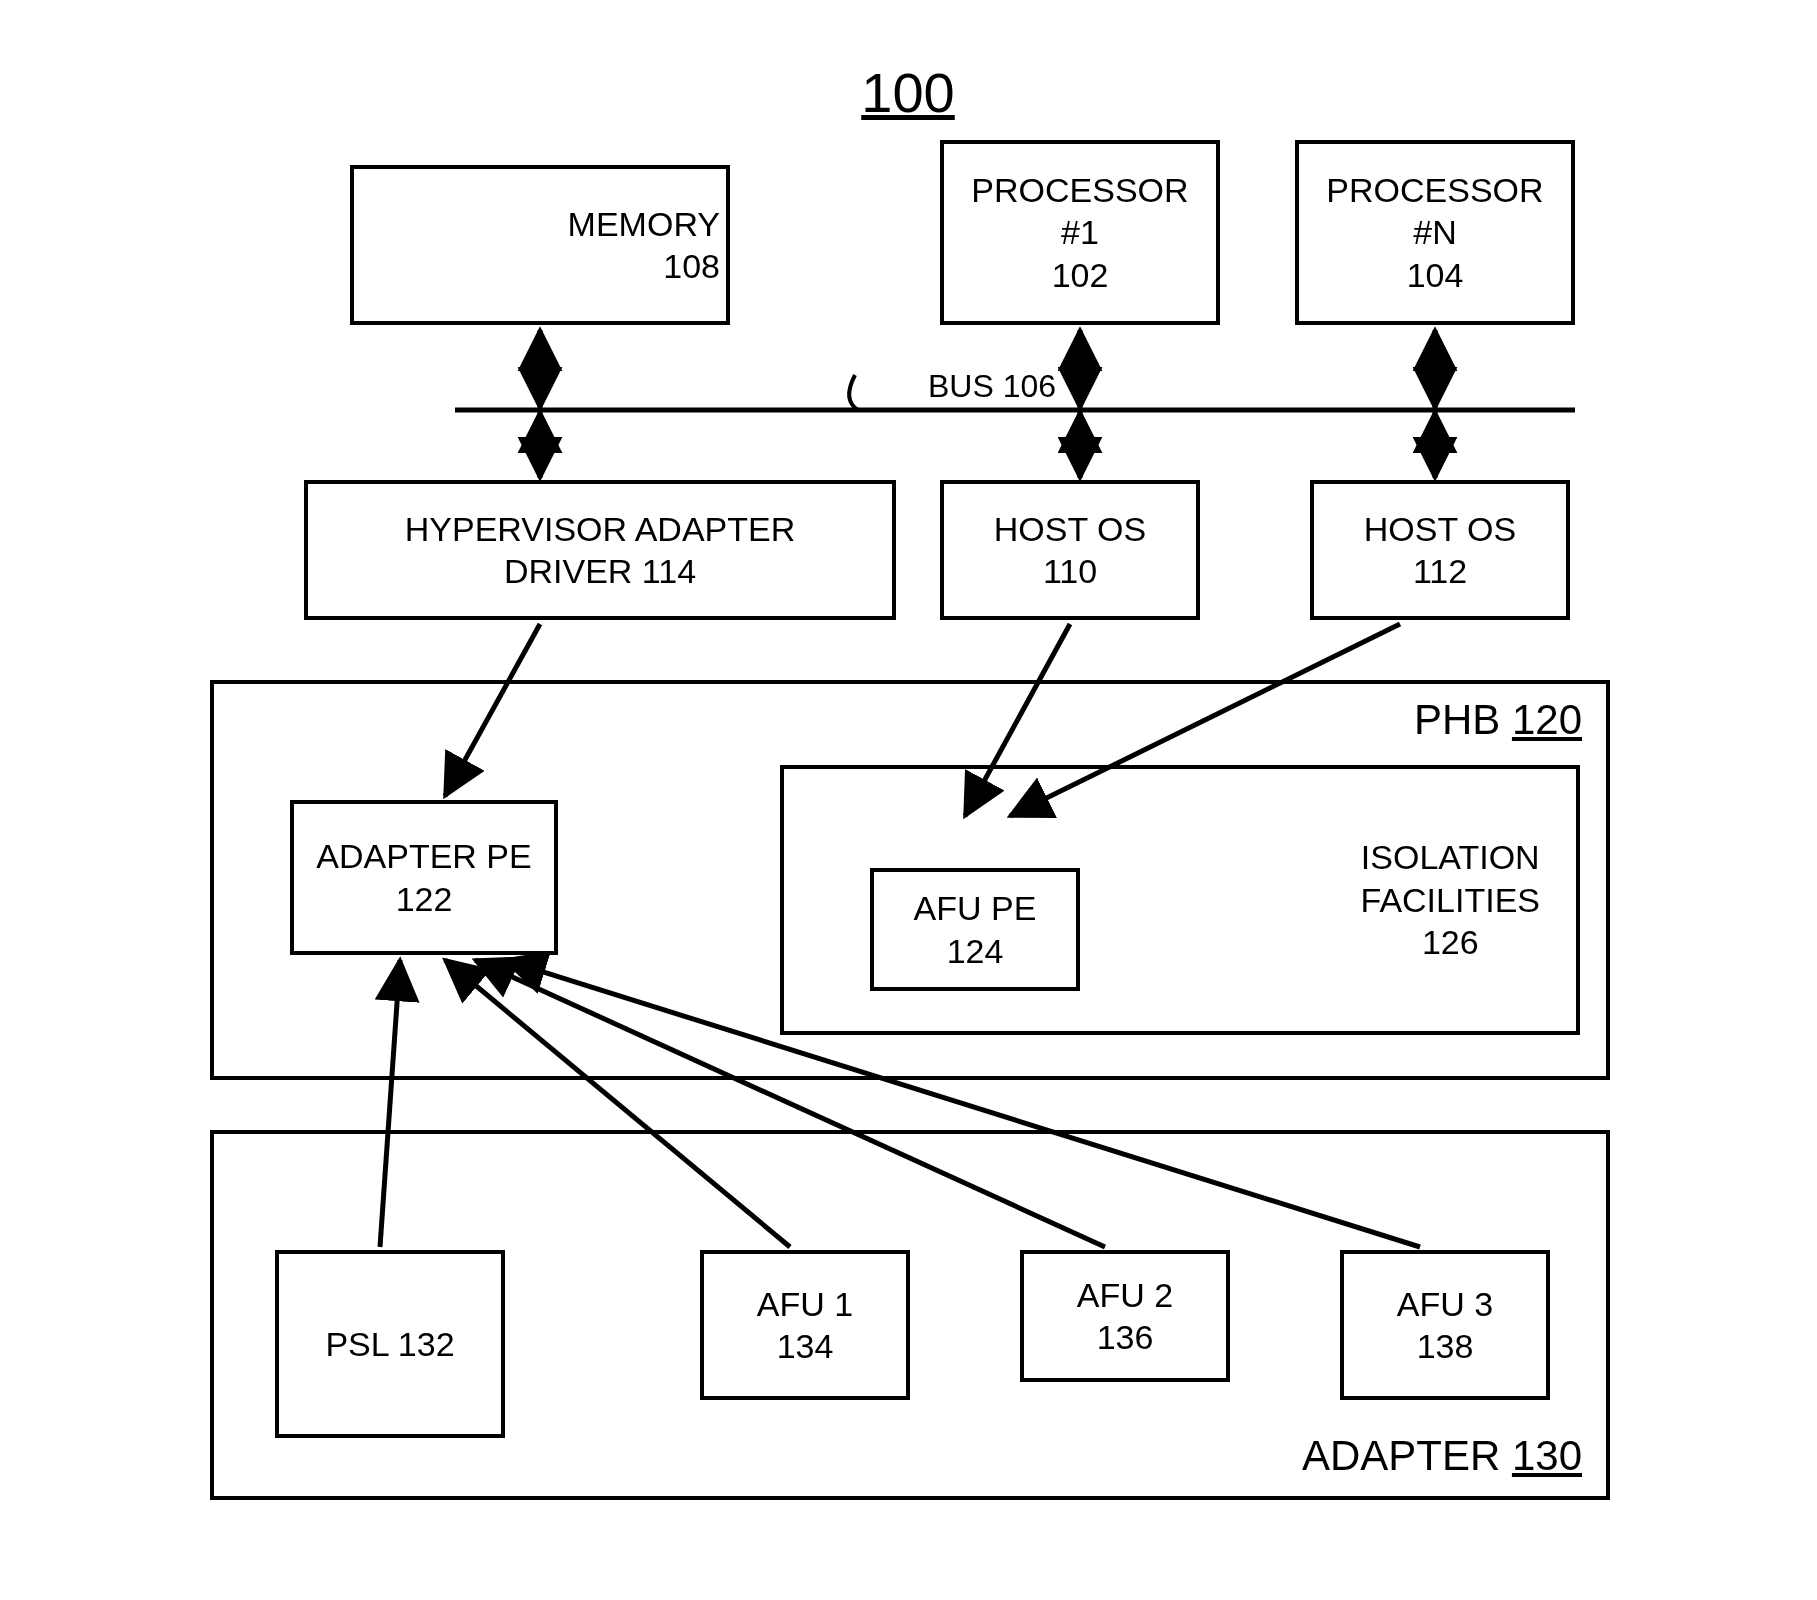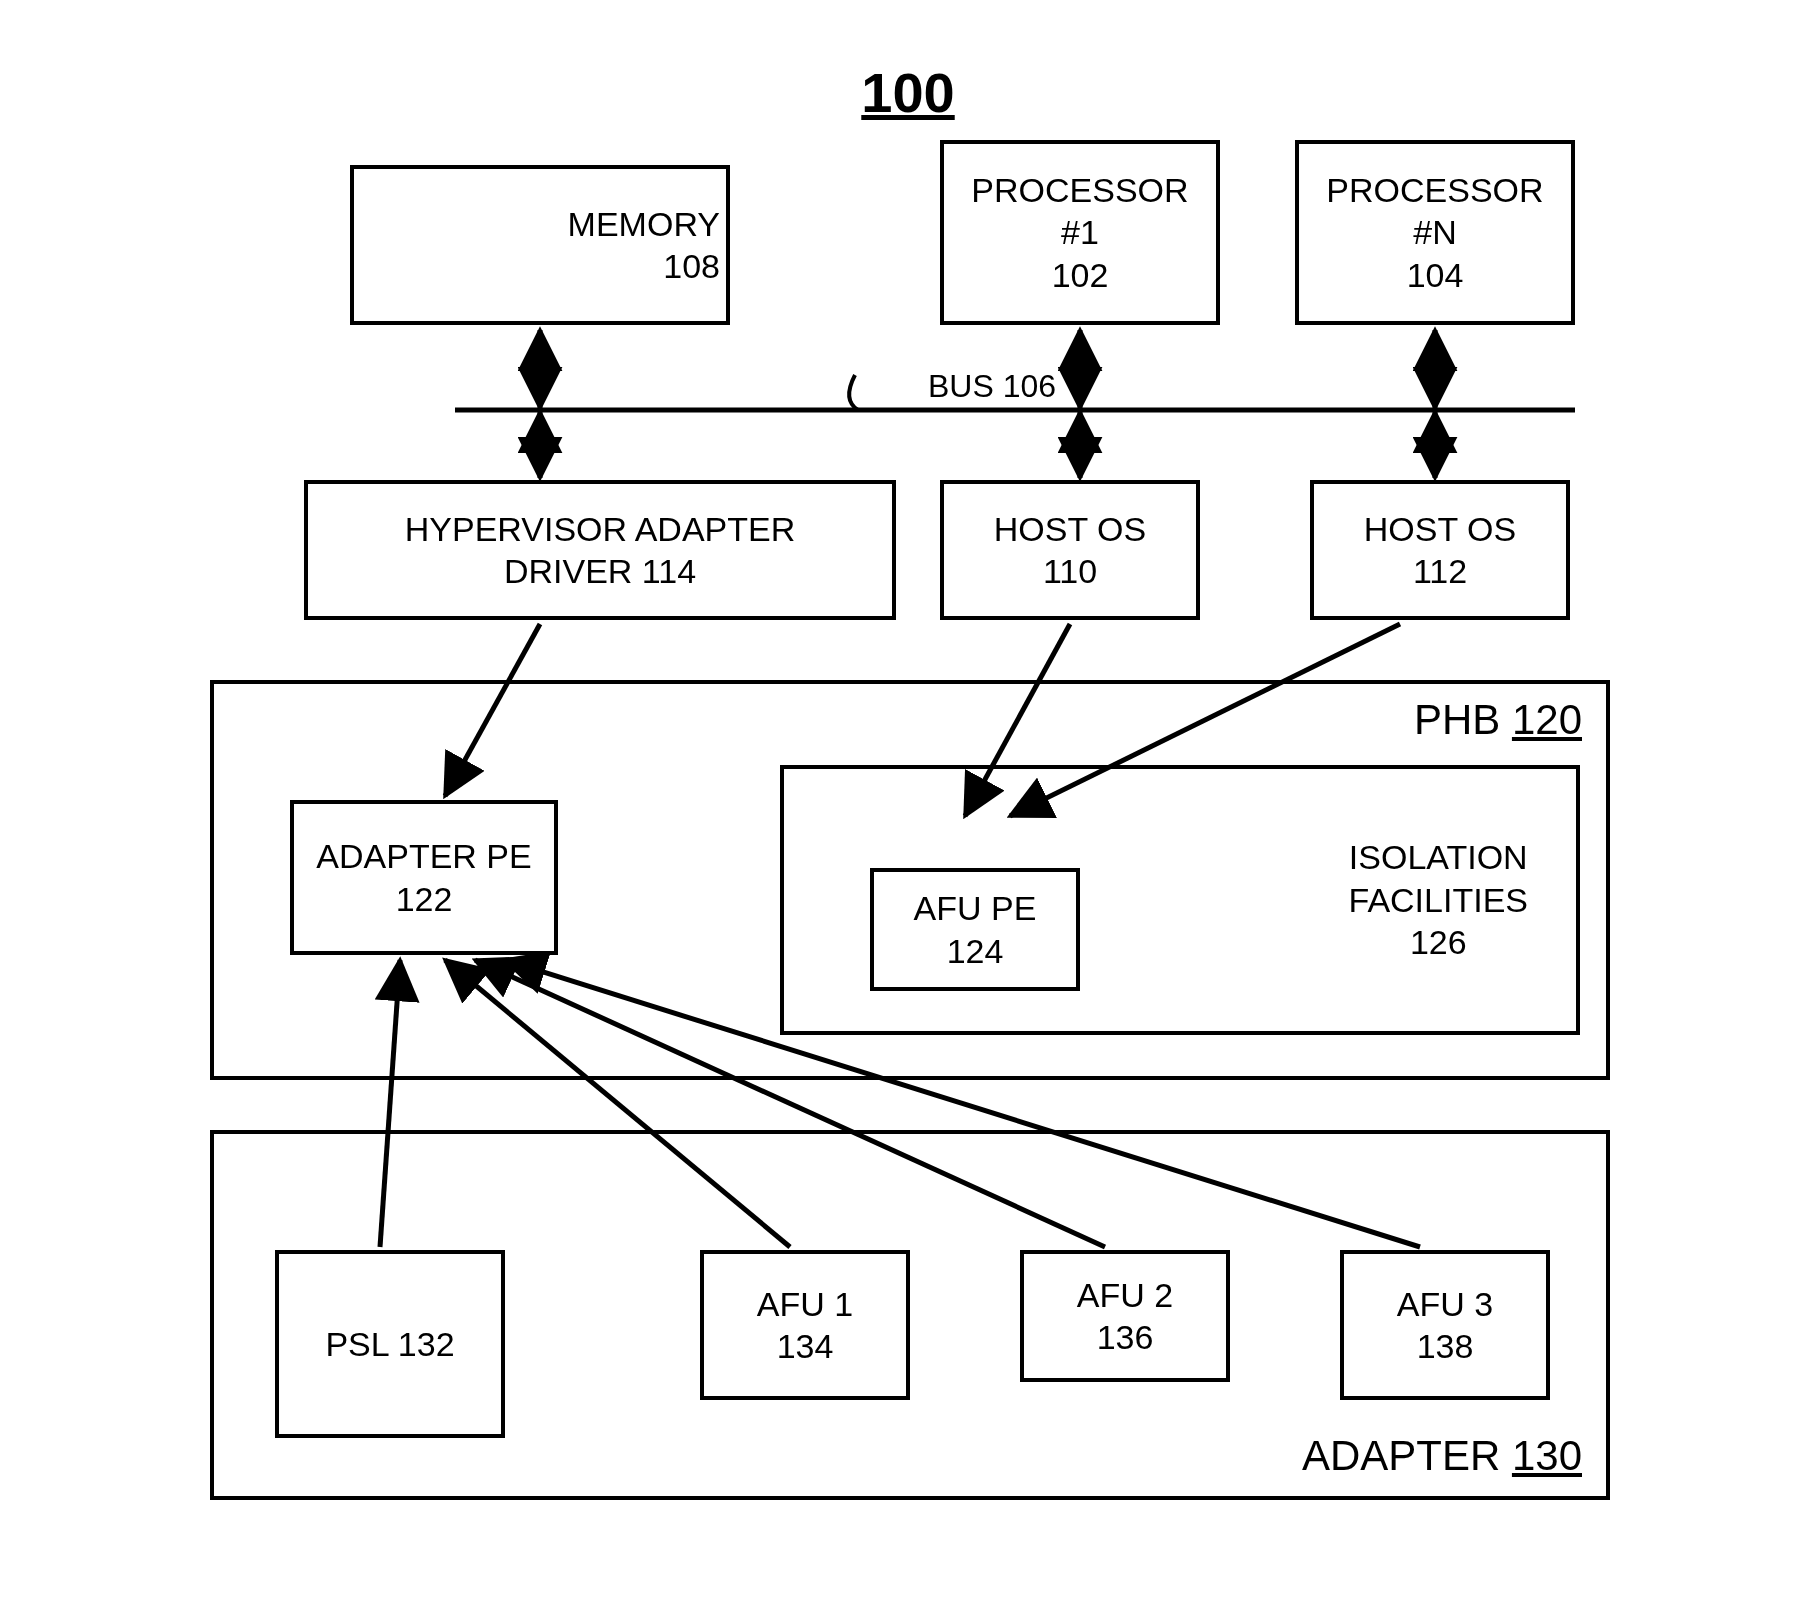--- a/index.html
+++ b/index.html
@@ -51,21 +51,21 @@
     left: 0; top: 0;
     width: 1817px; height: 1600px;
     pointer-events: none;
   }
 </style>
 </head>
 <body>
 
 <div class="canvas">
 
-  <div class="title" style="left:828px; top:60px;font-weight:bold;">100</div>
+  <div class="title" style="left:828px; top:60px;">100</div>
 
   <div class="box" style="left:350px; top:165px; width:380px; height:160px;align-items:flex-end;">
     <span>MEMORY</span>
     <span>108</span>
   </div>
 
   <div class="box" style="left:940px; top:140px; width:280px; height:185px;">
     <span>PROCESSOR</span>
     <span>#1</span>
     <span>102</span>
@@ -105,21 +105,21 @@
       <span>PHB</span>
       <span class="u">120</span>
     </div>
   </div>
 
   <div class="box" style="left:290px; top:800px; width:268px; height:155px;">
     <span>ADAPTER PE</span>
     <span>122</span>
   </div>
 
-  <div class="box" style="left:780px; top:765px; width:800px; height:270px; justify-content:center; align-items:flex-end; padding-right:48px;">
+  <div class="box" style="left:780px; top:765px; width:800px; height:270px; justify-content:center; align-items:flex-end; padding-right:36px;">
     <div style="text-align:center;">
       <div>ISOLATION</div>
       <div>FACILITIES</div>
       <div>126</div>
     </div>
   </div>
 
   <div class="box" style="left:870px; top:868px; width:210px; height:123px;">
     <span>AFU PE</span>
     <span>124</span>

